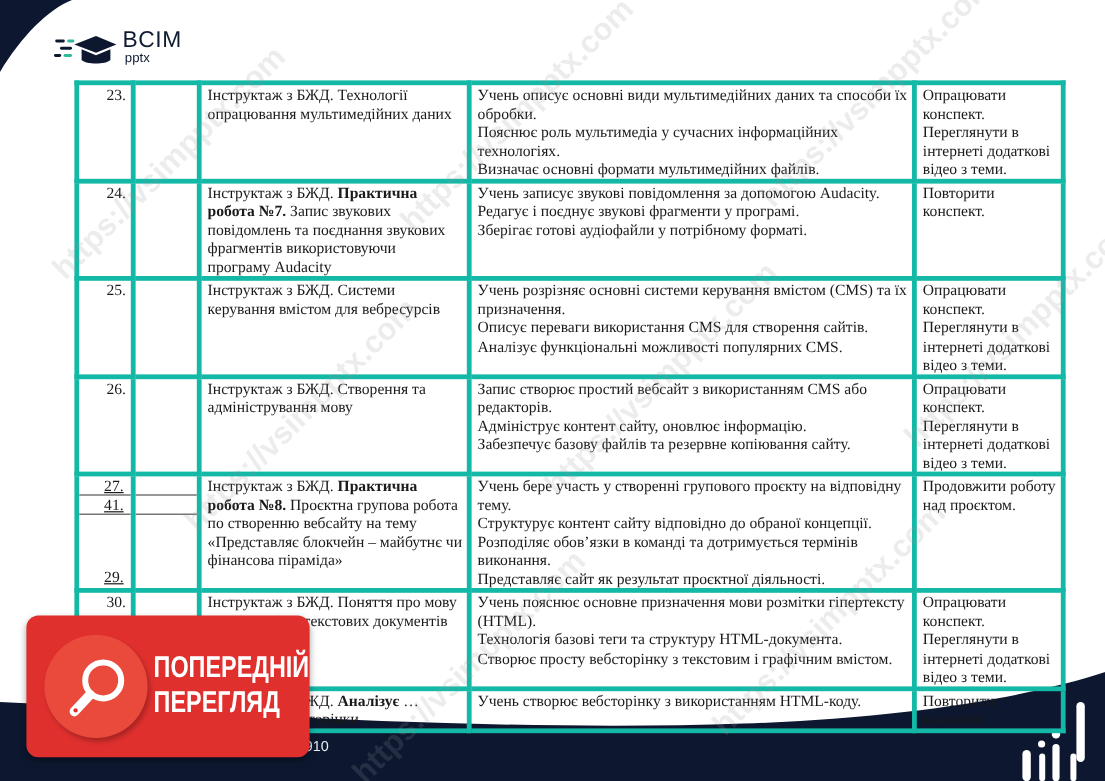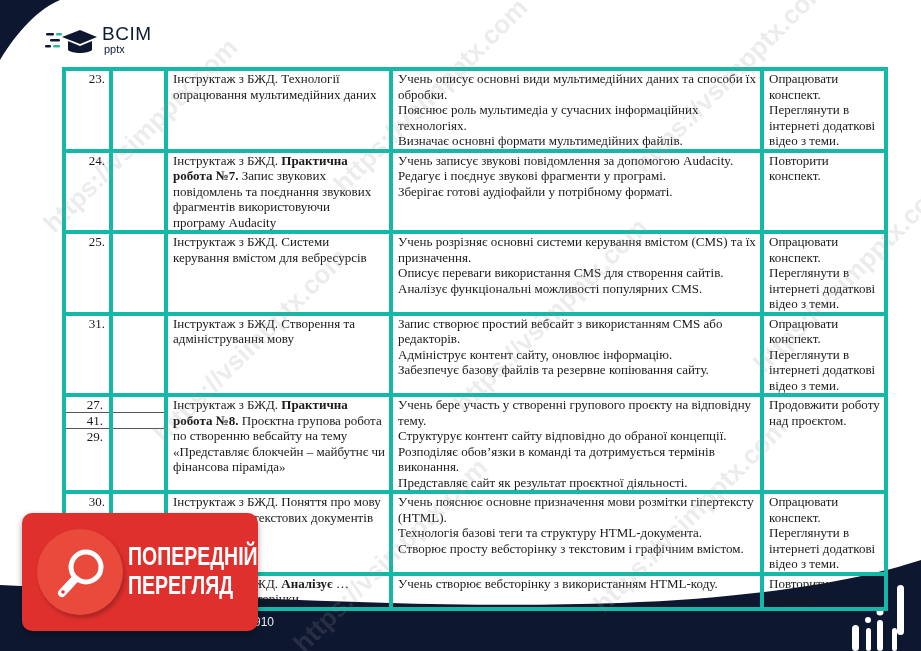--- a/index.html
+++ b/index.html
@@ -21,23 +21,23 @@
 
   table.plan {
     position: absolute; left: 62px; top: 67px; width: 822px;
     border-collapse: collapse; table-layout: fixed;
     font-size: 13px; line-height: 15.5px; color: #1a1a1a;
   }
   table.plan td {
     border: 4px solid #14b8a6; vertical-align: top; padding: 0 4px 0 5px;
   }
   td.num { text-align: right; padding-right: 6px; }
-  td.num.split { padding: 0; }
+  td.num.split { padding: 0; text-decoration: underline; }
   .numstack div { text-align: right; padding-right: 6px; border-bottom: 1px solid #555; height: 15px; line-height: 15px; }
-  .numstack div:last-child { border-bottom: none; }
+  .numstack div:last-child { border-bottom: none; margin-top: 44px; }
   .line { display: block; font-family: Liberation Serif, serif; }
   b { font-weight: bold; }
   .footer-code {
     position: absolute; left: 254px; top: 615px; color: #e8ecf5;
     font-family: "Liberation Sans", "DejaVu Sans", sans-serif; font-size: 12px;
   }
   .preview-badge {
     position: absolute; left: 22px; top: 513px; width: 236px; height: 118px;
     background: #e0302e; border-radius: 10px;
     box-shadow: 0 3px 6px rgba(0,0,0,0.35);
@@ -141,21 +141,21 @@
         <span class="line">Учень розрізняє основні системи керування вмістом (CMS) та їх призначення.</span>
         <span class="line">Описує переваги використання CMS для створення сайтів.</span>
         <span class="line">Аналізує функціональні можливості популярних CMS.</span>
       </td>
       <td>
         <span class="line">Опрацювати конспект.</span>
         <span class="line">Переглянути в інтернеті додаткові відео з теми.</span>
       </td>
     </tr>
     <tr style="height:76px">
-      <td class="num">31.</td>
+      <td class="num">26.</td>
       <td></td>
       <td><span>Інструктаж з БЖД. Створення та адміністрування мову</span></td>
       <td>
         <span class="line">Запис створює простий вебсайт з використанням CMS або редакторів.</span>
         <span class="line">Адмініструє контент сайту, оновлює інформацію.</span>
         <span class="line">Забезпечує базову файлів та резервне копіювання сайту.</span>
       </td>
       <td>
         <span class="line">Опрацювати конспект.</span>
         <span class="line">Переглянути в інтернеті додаткові відео з теми.</span>

